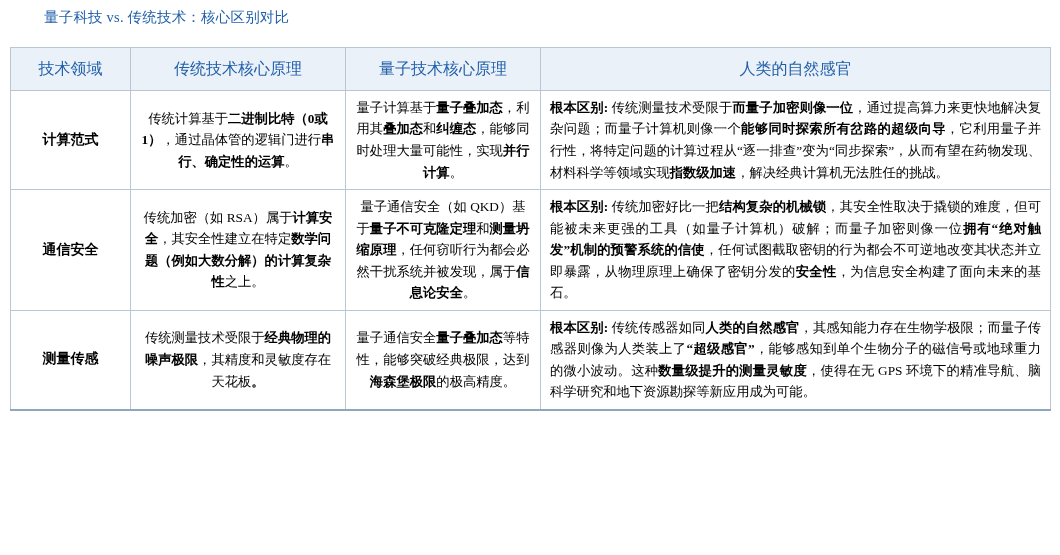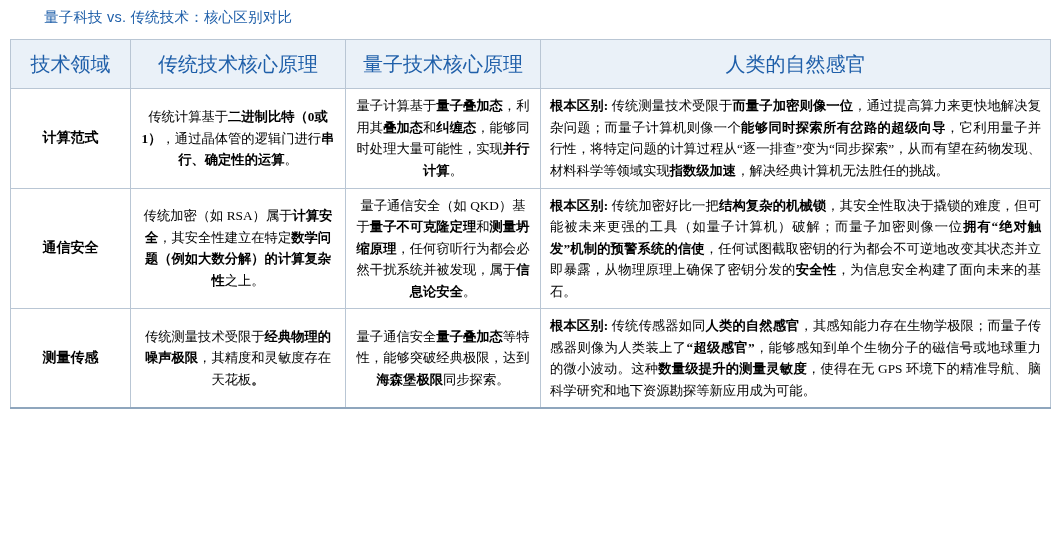--- a/index.html
+++ b/index.html
@@ -17,22 +17,22 @@
   .page {
     width: 1060px;
     height: 555px;
     position: relative;
     box-sizing: border-box;
     padding: 0;
   }
   .doc-title {
     color: #1f5fa9;
     font-size: 14.5px;
-    font-family: Liberation Sans, sans-serif;
-    padding: 8px 0 12px 44px;
+    font-family: Liberation Serif, serif;
+    padding: 8px 0 20px 44px;
     letter-spacing: 0.2px;
   }
   table.cmp {
     border-collapse: collapse;
     width: 1040px;
     margin: 0 10px;
     table-layout: fixed;
   }
   table.cmp col.c0 { width: 120px; }
   table.cmp col.c1 { width: 215px; }
@@ -43,21 +43,21 @@
     border: 1px solid #b9c6d4;
     vertical-align: middle;
     padding: 6px 9px;
     font-size: 13.3px;
     line-height: 1.62;
   }
   table.cmp thead th {
     background: #eaf1f8;
     color: #1f5fa9;
     font-weight: normal;
-    font-size: 20px;
+    font-size: 16px;
     padding: 8px 6px;
     border-top: 1px solid #b9c6d4;
     border-bottom: 1px solid #b9c6d4;
   }
   table.cmp tbody td.area {
     text-align: center;
     font-weight: bold;
     font-size: 14px;
     margin-top: 30px;
   }
@@ -106,20 +106,20 @@
       <tr class="row-sep">
         <td class="area">通信安全</td>
         <td class="mid"><span>传统加密（如 RSA）属于</span><span class="b">计算安全</span><span>，其安全性建立在特定</span><span class="b">数学问题（例如大数分解）的计算复杂性</span><span>之上。</span></td>
         <td class="mid"><span>量子通信安全（如 QKD）基于</span><span class="b">量子不可克隆定理</span><span>和</span><span class="b">测量坍缩原理</span><span>，任何窃听行为都会必然干扰系统并被发现，属于</span><span class="b">信息论安全</span><span>。</span></td>
         <td class="wide"><span class="b">根本区别:</span><span> 传统加密好比一把</span><span class="b">结构复杂的机械锁</span><span>，其安全性取决于撬锁的难度，但可能被未来更强的工具（如量子计算机）破解；而量子加密则像一位</span><span class="b">拥有“绝对触发”机制的预警系统的信使</span><span>，任何试图截取密钥的行为都会不可逆地改变其状态并立即暴露，从物理原理上确保了密钥分发的</span><span class="b">安全性</span><span>，为信息安全构建了面向未来的基石。</span></td>
       </tr>
 
       <tr>
         <td class="area">测量传感</td>
         <td class="mid"><span>传统测量技术受限于</span><span class="b">经典物理的噪声极限</span><span>，其精度和灵敏度存在天花板</span><span class="b">。</span></td>
-        <td class="mid"><span>量子通信安全</span><span class="b">量子叠加态</span><span>等特性，能够突破经典极限，达到</span><span class="b">海森堡极限</span><span>同步探索。</span></td>
+        <td class="mid"><span>量子通信安全</span><span class="b">量子叠加态</span><span>等特性，能够突破经典极限，达到</span><span class="b">海森堡极限</span><span>的极高精度。</span></td>
         <td class="wide"><span class="b">根本区别:</span><span> 传统传感器如同</span><span class="b">人类的自然感官</span><span>，其感知能力存在生物学极限；而量子传感器则像为人类装上了</span><span class="b">“超级感官”</span><span>，能够感知到单个生物分子的磁信号或地球重力的微小波动。这种</span><span class="b">数量级提升的测量灵敏度</span><span>，使得在无 GPS 环境下的精准导航、脑科学研究和地下资源勘探等新应用成为可能。</span></td>
       </tr>
 
     </tbody>
   </table>
 
 </div>
 
 </body></html>

